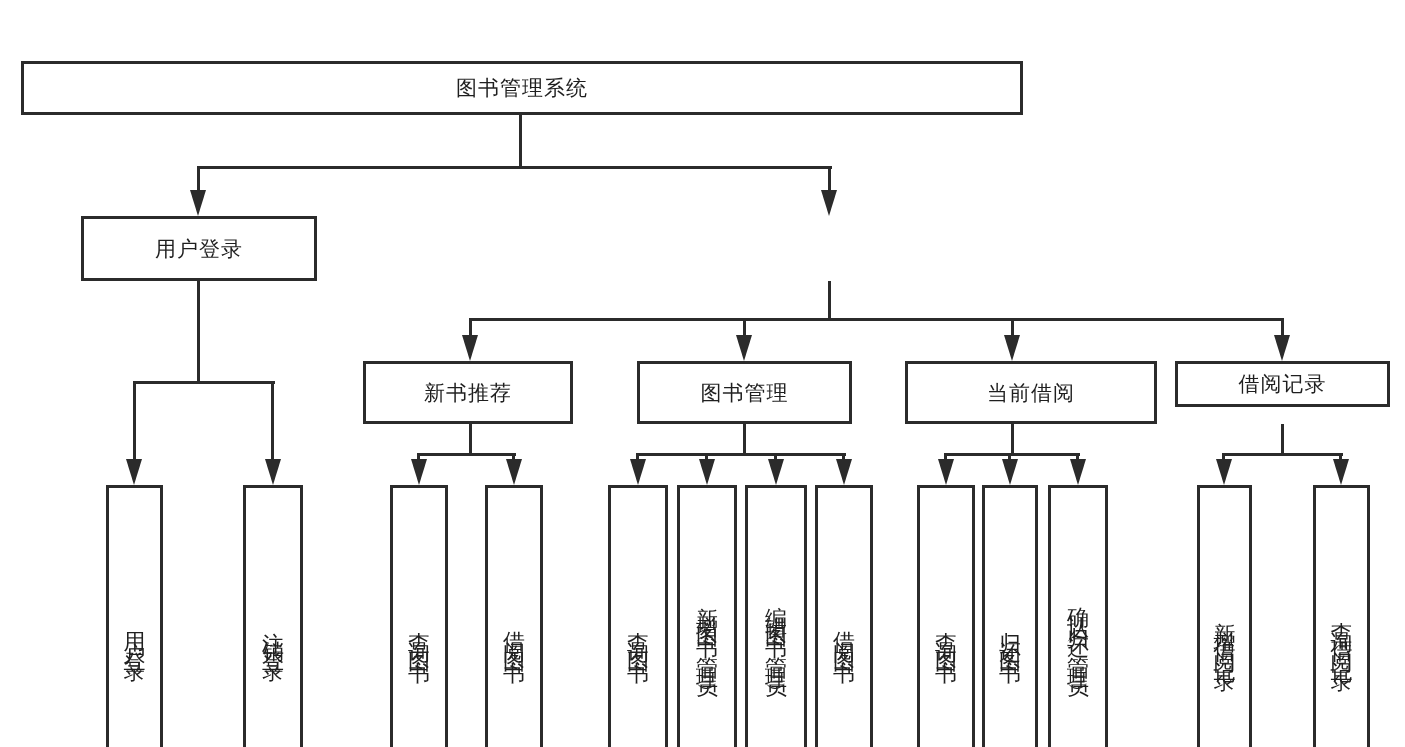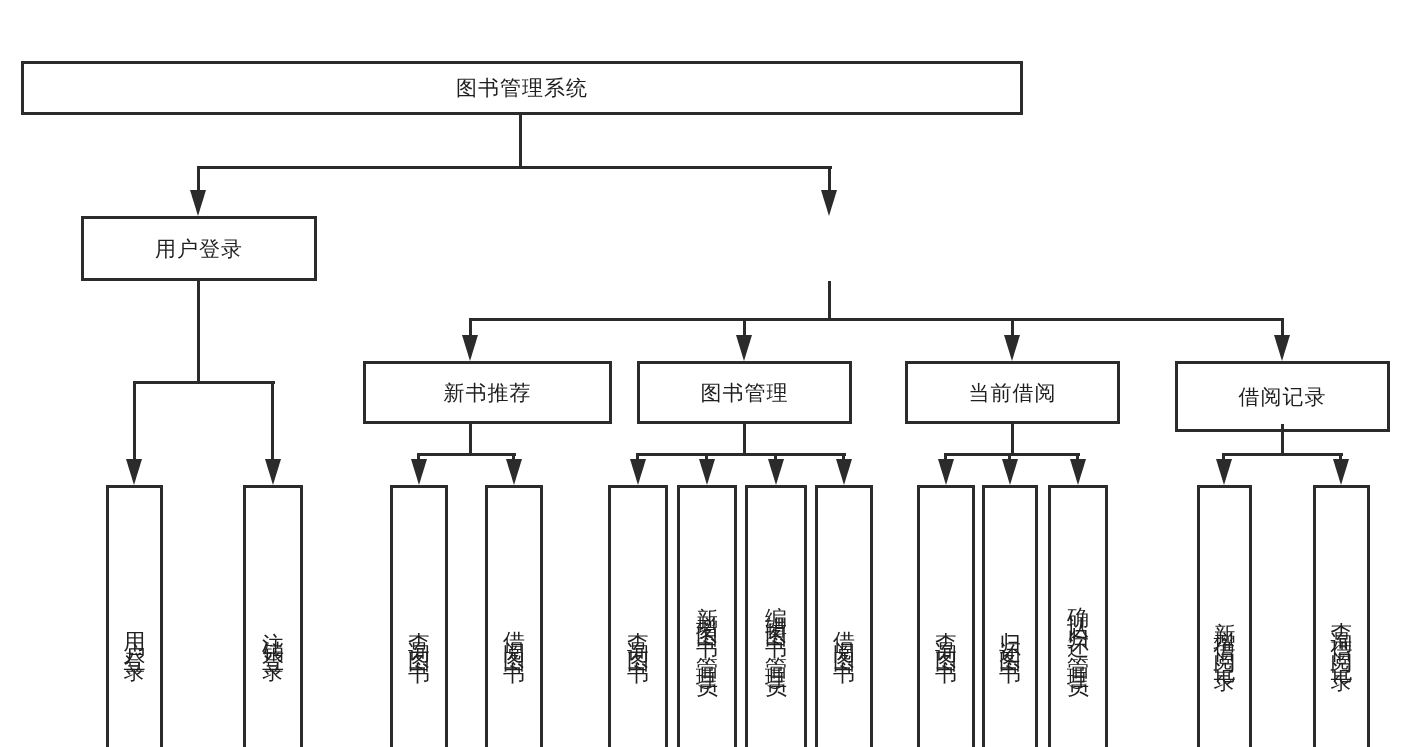--- a/index.html
+++ b/index.html
@@ -49,30 +49,30 @@
   <div class="hl" style="left:469px;top:270px;width:815px;"></div>
   <div class="vl" style="left:469px;top:270px;height:20px;"></div>
   <div class="arr" style="left:462px;top:287px;"></div>
   <div class="vl" style="left:743px;top:270px;height:20px;"></div>
   <div class="arr" style="left:736px;top:287px;"></div>
   <div class="vl" style="left:1011px;top:270px;height:20px;"></div>
   <div class="arr" style="left:1004px;top:287px;"></div>
   <div class="vl" style="left:1281px;top:270px;height:20px;"></div>
   <div class="arr" style="left:1274px;top:287px;"></div>
 
-  <div class="hbox" style="left:363px;top:313px;width:249px;height:63px;">
+  <div class="hbox" style="left:363px;top:313px;width:210px;height:63px;">
     <span>新书推荐</span>
   </div>
   <div class="hbox" style="left:637px;top:313px;width:215px;height:63px;">
     <span>图书管理</span>
   </div>
-  <div class="hbox" style="left:905px;top:313px;width:215px;height:63px;">
+  <div class="hbox" style="left:905px;top:313px;width:252px;height:63px;">
     <span>当前借阅</span>
   </div>
-  <div class="hbox" style="left:1175px;top:313px;width:215px;height:71px;">
+  <div class="hbox" style="left:1175px;top:313px;width:215px;height:46px;">
     <span>借阅记录</span>
   </div>
 
   <div class="vl" style="left:469px;top:376px;height:32px;"></div>
   <div class="hl" style="left:417px;top:405px;width:99px;"></div>
   <div class="vl" style="left:417px;top:405px;height:10px;"></div>
   <div class="arr" style="left:411px;top:411px;"></div>
   <div class="vl" style="left:512px;top:405px;height:10px;"></div>
   <div class="arr" style="left:506px;top:411px;"></div>
 

